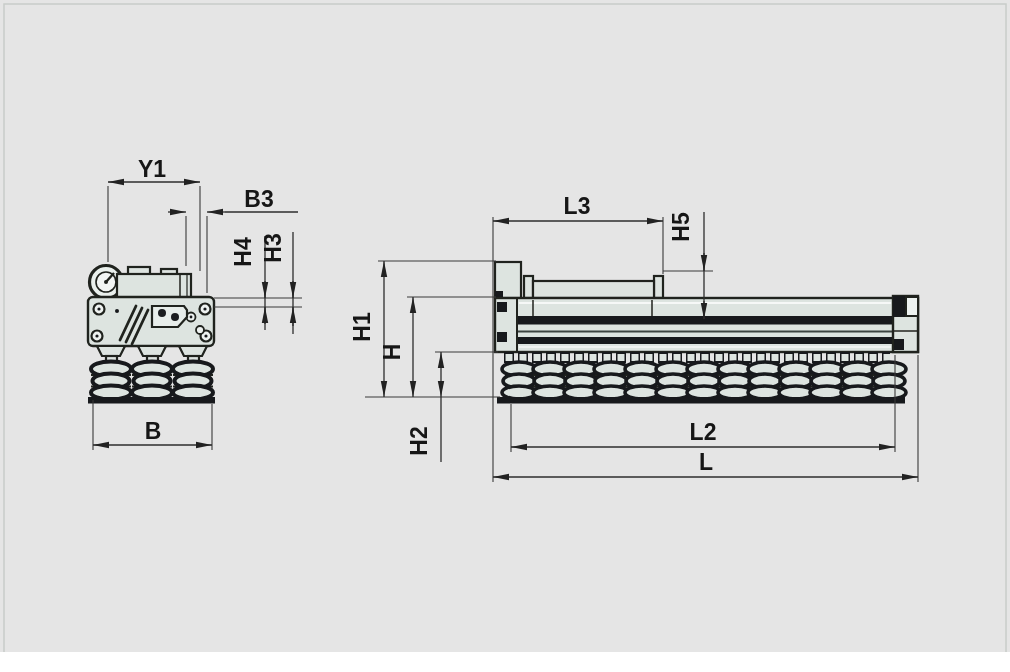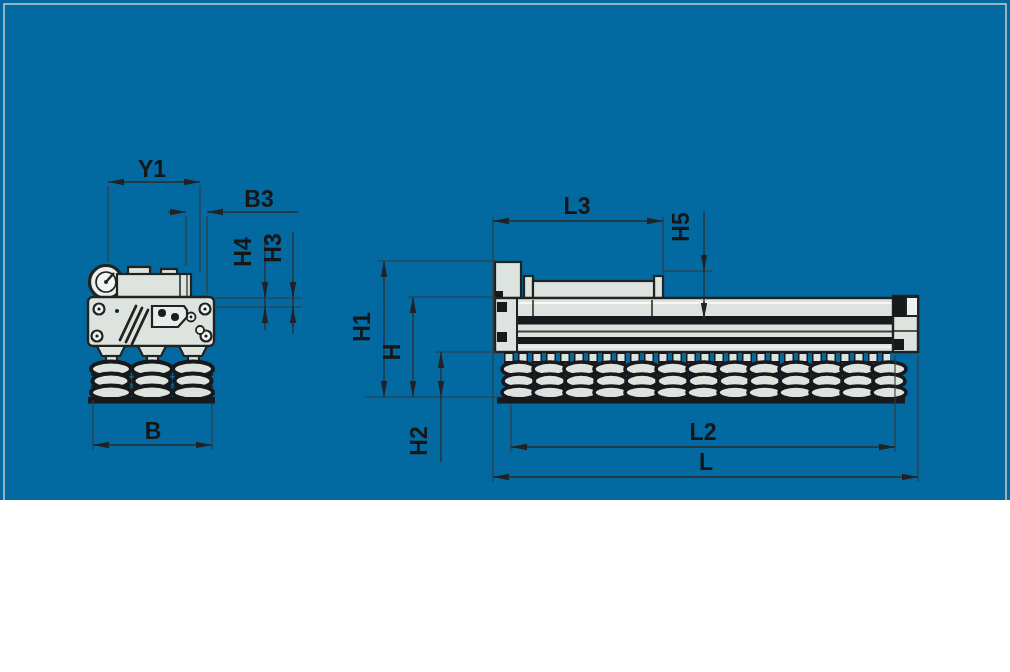--- a/index.html
+++ b/index.html
@@ -1,16 +1,16 @@
 <!DOCTYPE html>
 <html><head>
 <meta charset="utf-8">
 <style>
   html,body{margin:0;padding:0;background:#ffffff;}
-  .stage{position:relative;width:1010px;height:500px;background:#0369a1;
+  .stage{position:relative;width:1010px;height:652px;background:#e5e5e5;
          font-family:"Liberation Sans",sans-serif;text-decoration:underline;}
   svg{position:absolute;left:0;top:0;}
   text{font-family:"Liberation Sans",sans-serif;font-weight:bold;font-size:23px;fill:#161616;}
   .dimline{stroke:#2d2d2d;stroke-width:1.3;fill:none;}
   .extline{stroke:#3a3a3a;stroke-width:1.1;fill:none;}
   .outline{stroke:#20231e;fill:#dde4e0;}
   .o2{stroke-width:2.2;}
   .o24{stroke-width:2.4;}
   .dark{fill:#17191c;stroke:none;}
 </style>

